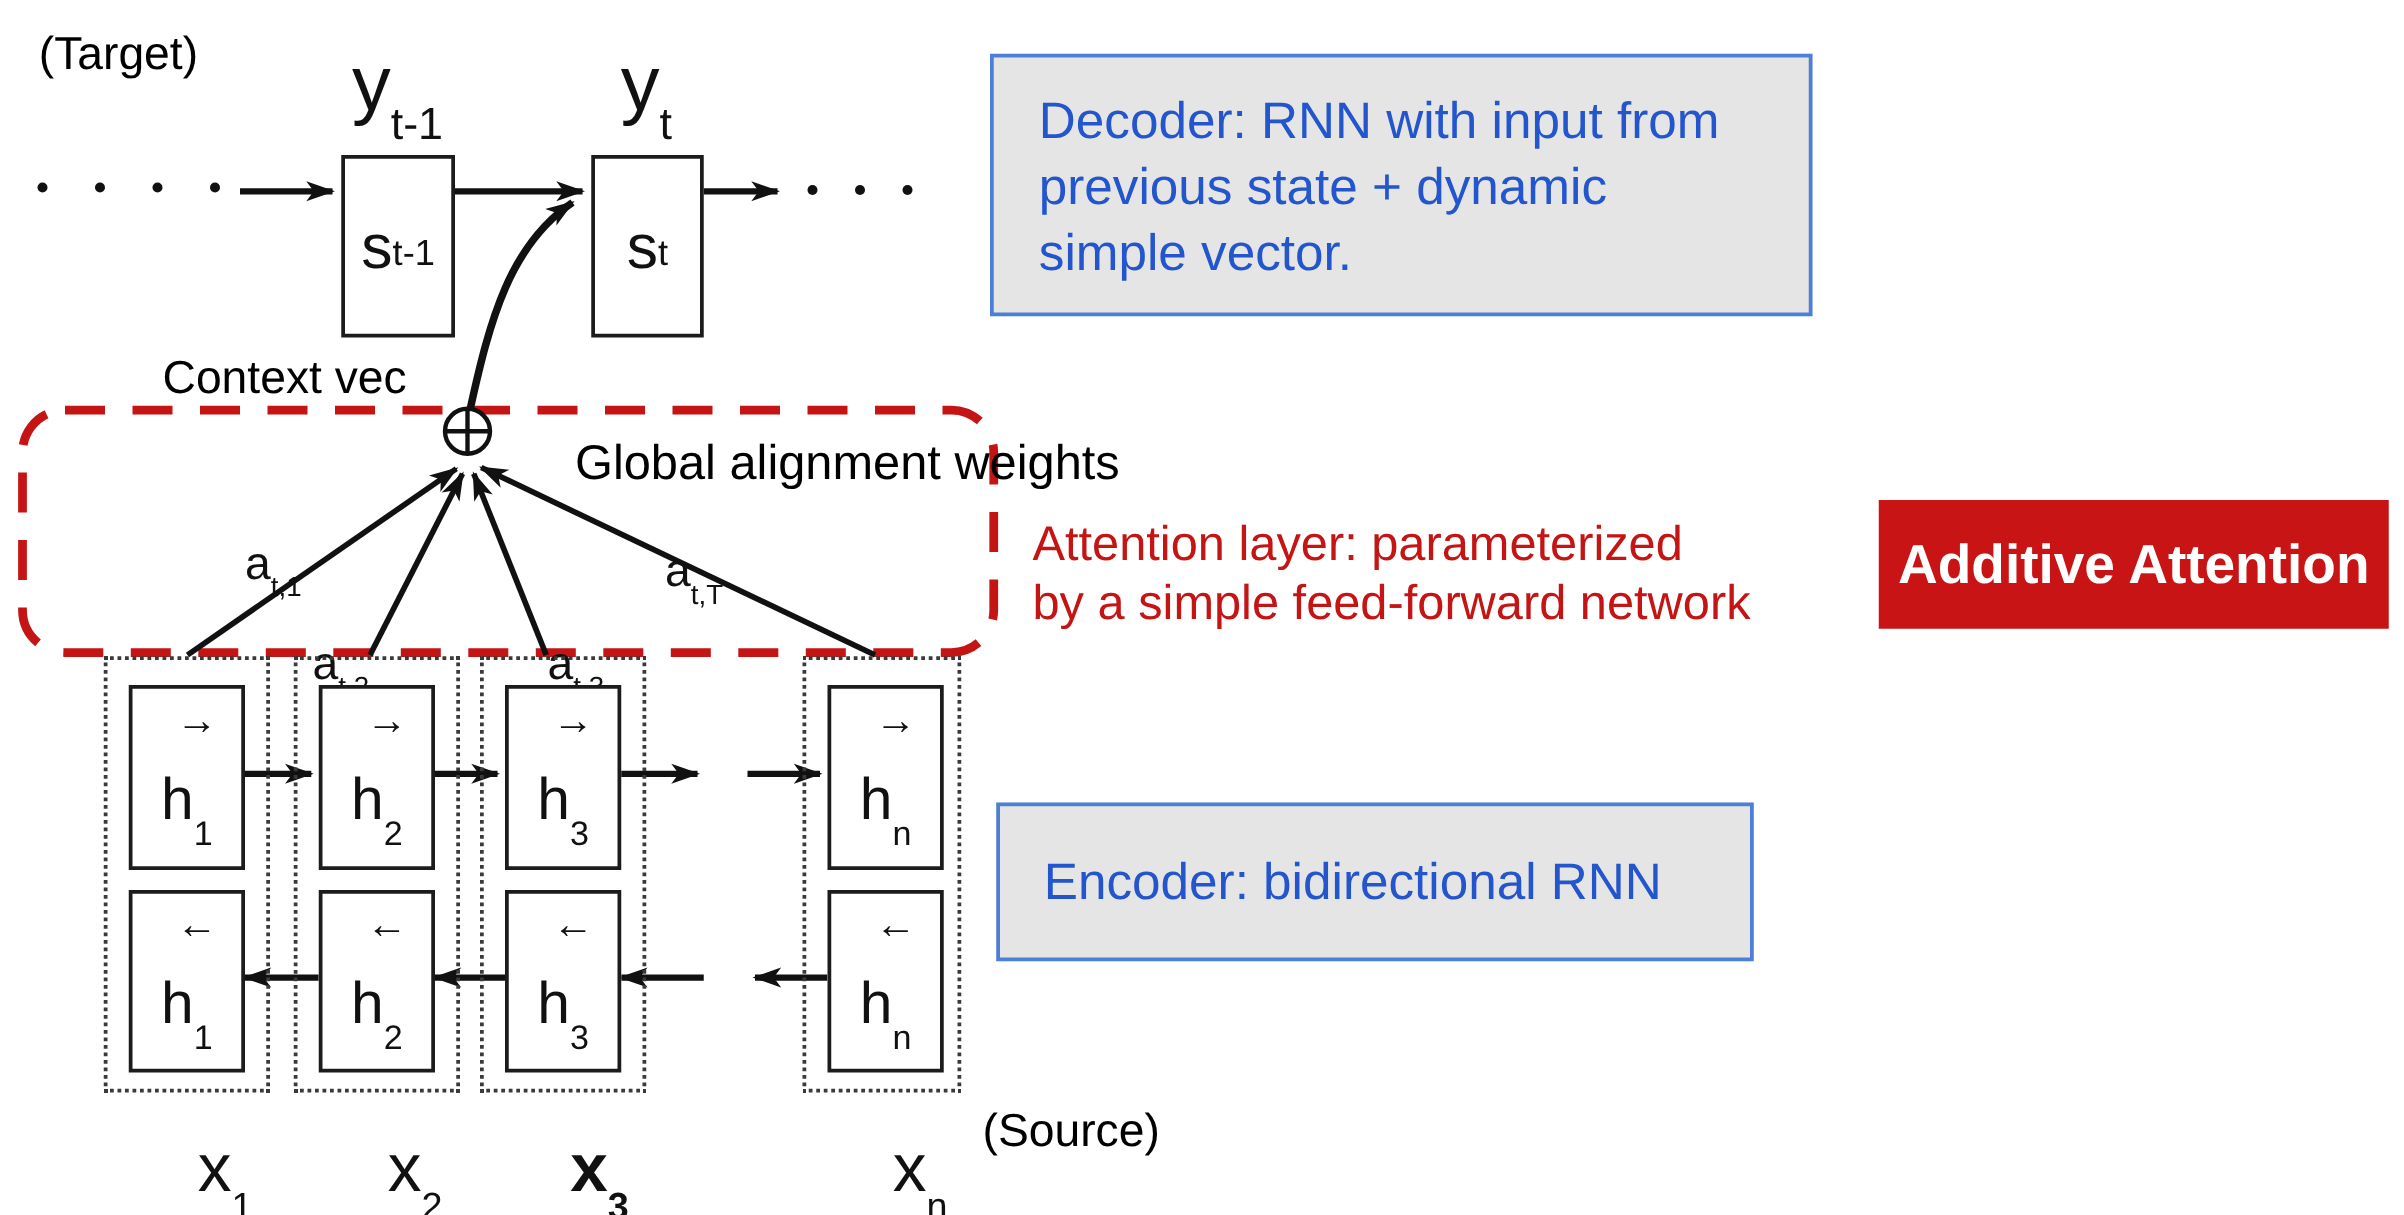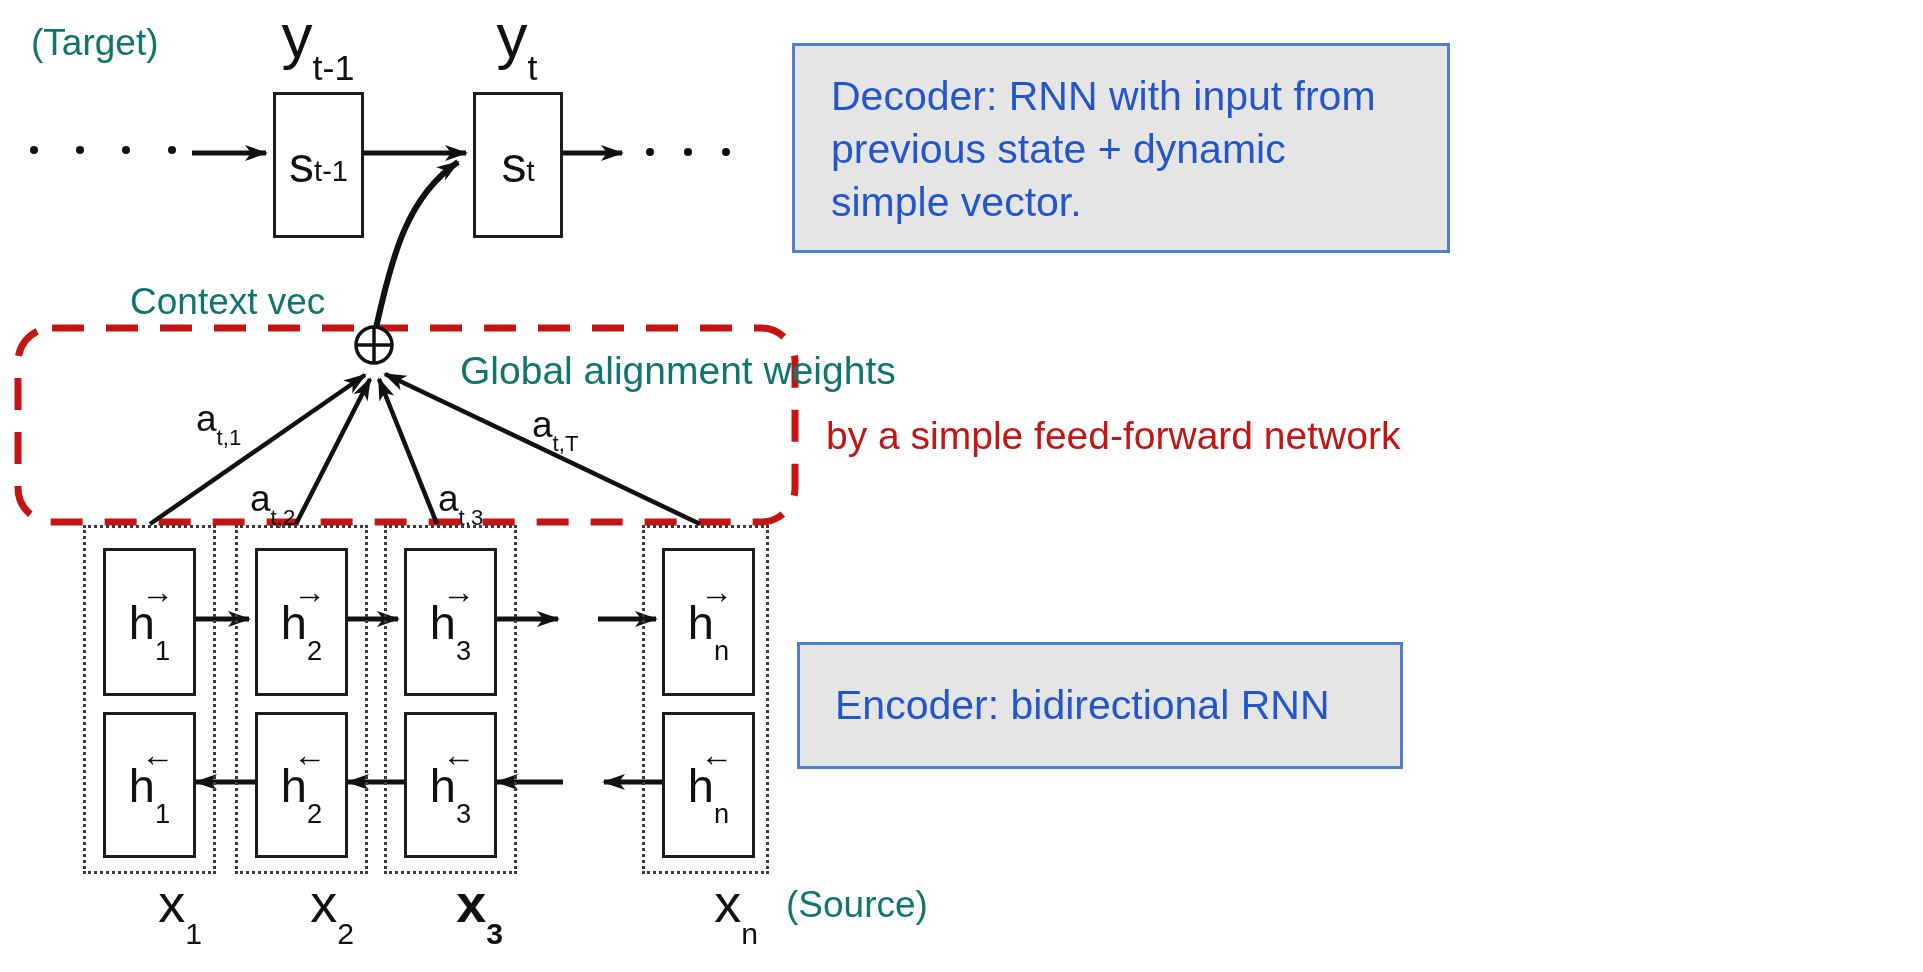--- a/index.html
+++ b/index.html
@@ -3,28 +3,28 @@
 <meta charset="utf-8">
 <style>
   html,body { margin:0; padding:0; background:#ffffff; }
   .stage {
     position:relative; width:1923px; height:972px; background:#ffffff;
     font-family:"Liberation Sans", sans-serif; color:#111; overflow:hidden;
   }
   svg.layer { position:absolute; left:0; top:0; width:1923px; height:972px; pointer-events:none; }
 
   
-  .lbl { position:absolute; white-space:nowrap; color:#0f766e; }
+  .lbl { position:absolute; white-space:nowrap; color:#000000; }
   .target-lbl { left:31px; top:22px; font-size:37px; }
   .source-lbl { left:786px; top:884px; font-size:37px; }
   .context-lbl { left:130px; top:281px; font-size:37px; }
   .galign-lbl { left:460px; top:349px; font-size:39px; }
 
   
-  .sym { white-space:nowrap; }
+  .sym { white-space:nowrap;margin-top:32px; }
   .sym sub { position:relative; top:6px; font-size:58%; }
   .ylbl { position:absolute; top:0px; font-size:62px; text-align:center; }
   .ylbl sub { top:10px; }
   .y-prev { left:258px; width:120px; }
   .y-t    { left:462px; width:110px; }
 
   
   .sbox {
     position:absolute; border:3px solid #1c1c1c; background:#fff;
     display:flex; align-items:center; justify-content:center; font-size:50px;
@@ -204,21 +204,25 @@
 
   <div class="lbl source-lbl">(Source)</div>
 
   <div class="note-box decoder-note">
     <div class="line">Decoder: RNN with input from</div>
     <div class="line">previous state + dynamic</div>
     <div class="line">simple vector.</div>
   </div>
 
   <div class="attn-note">
+    <div class="line">Attention layer: parameterized</div>
     <div class="line">by a simple feed-forward network</div>
   </div>
 
+  <div class="additive-box">
+    <div class="line">Additive Attention</div>
+  </div>
 
   <div class="note-box encoder-note">
     <div class="line">Encoder: bidirectional RNN</div>
   </div>
 
 </div>
 
 </body></html>

